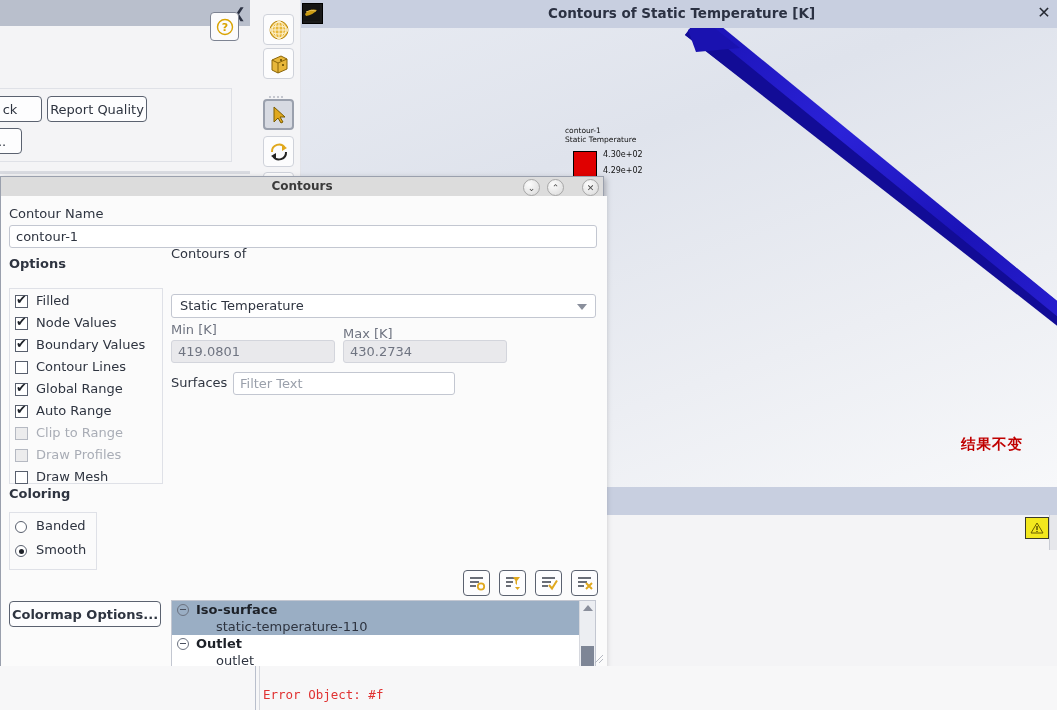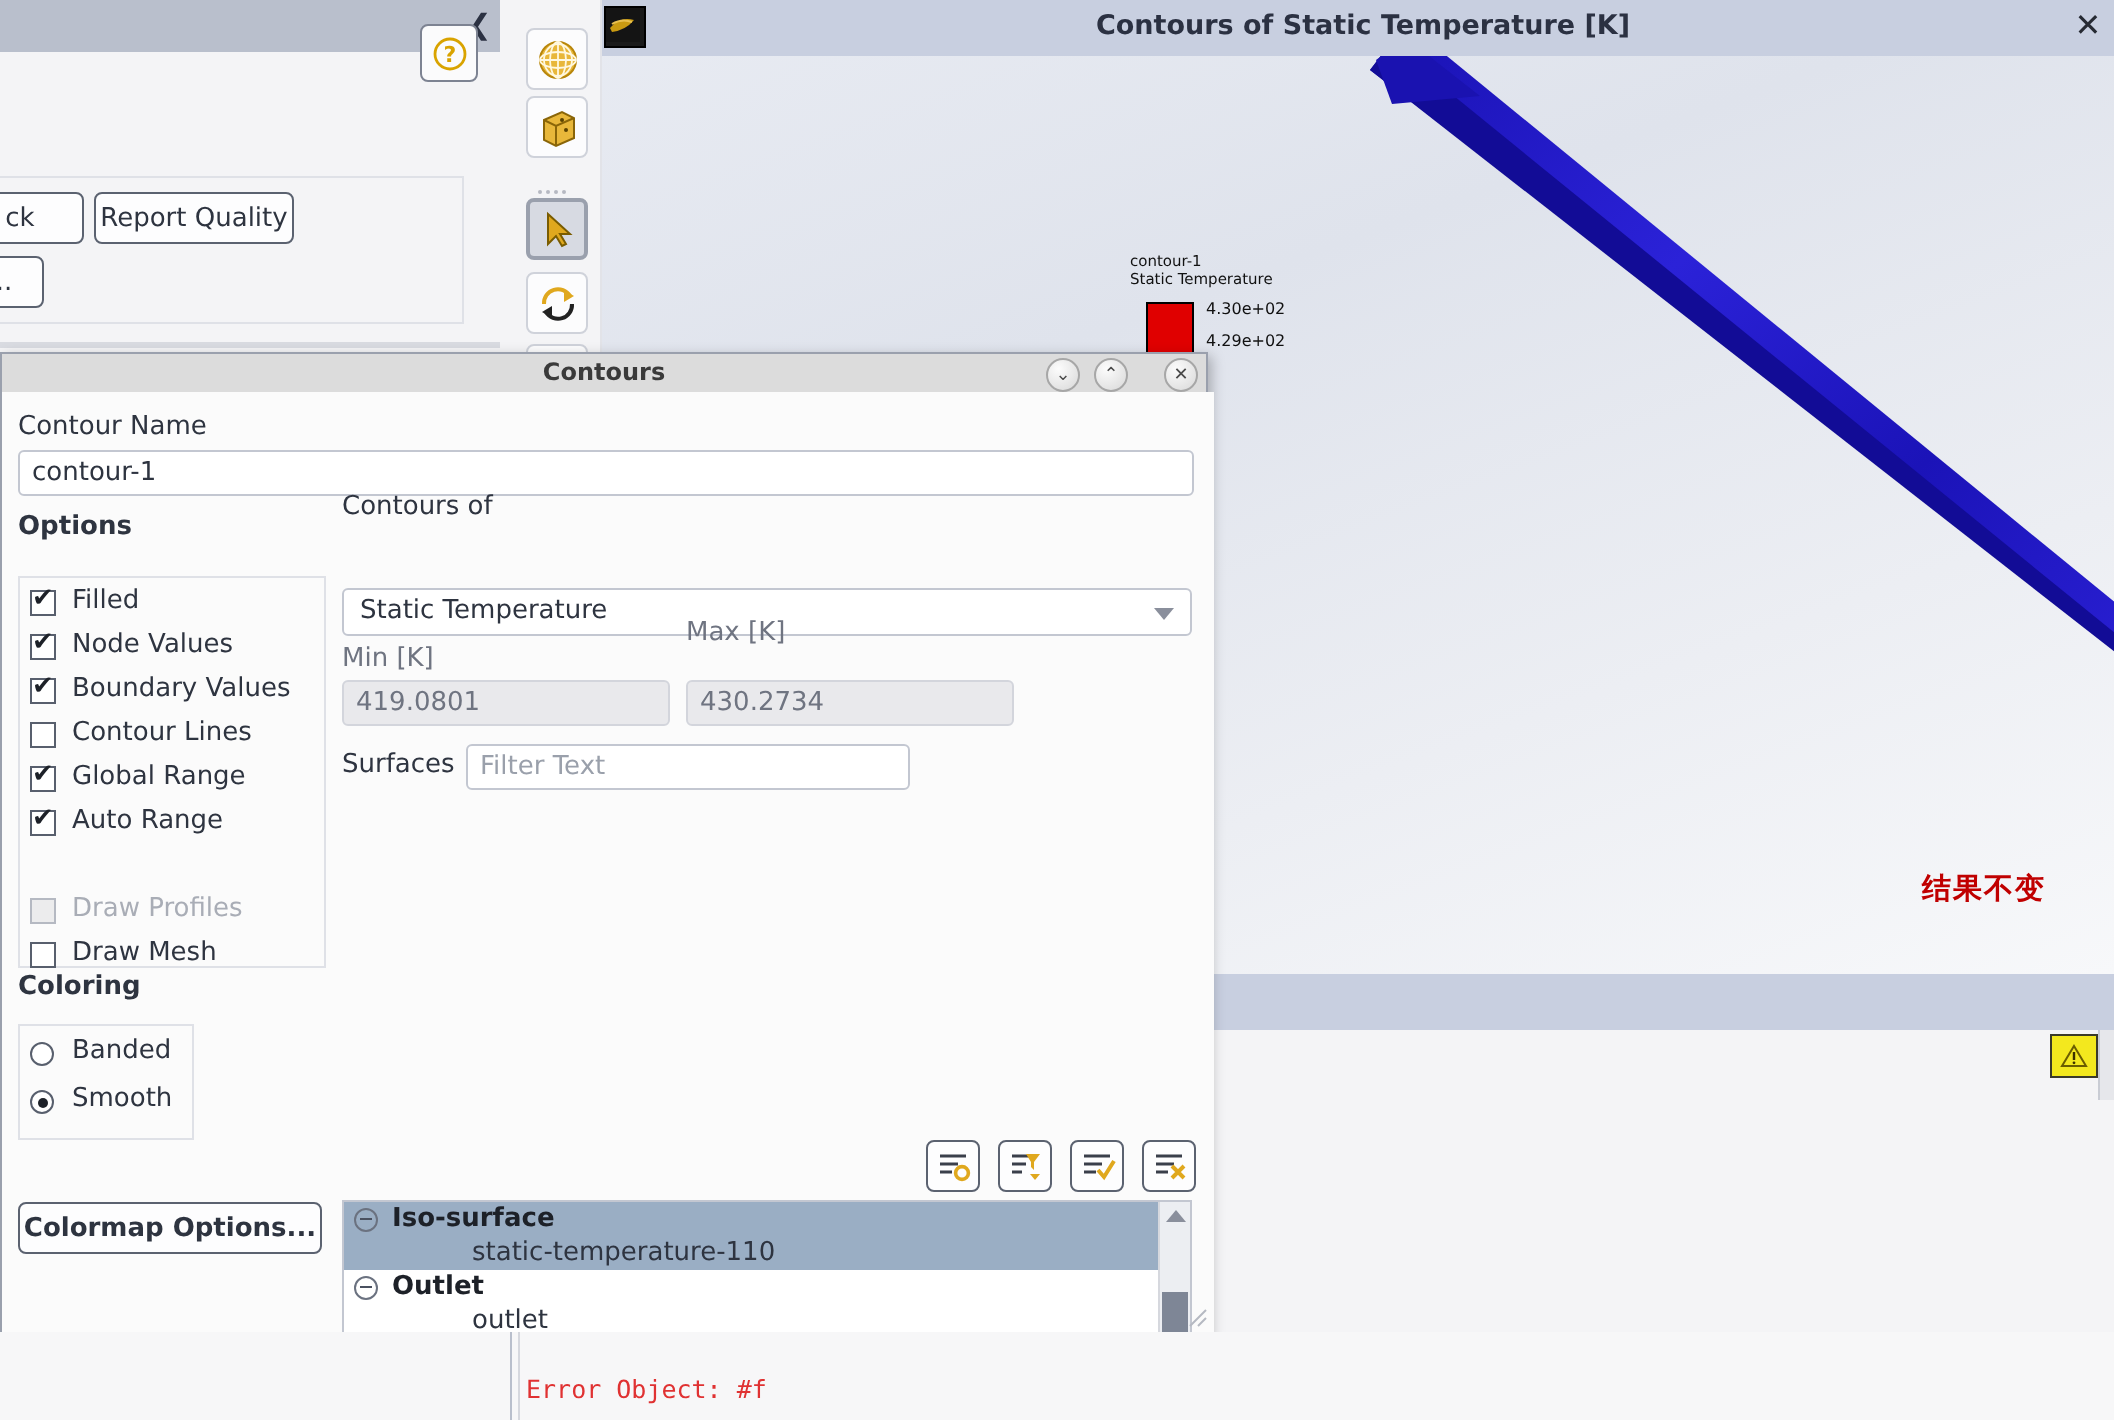--- a/index.html
+++ b/index.html
@@ -136,21 +136,21 @@
     font-size:13px;font-weight:bold;color:#2e3440;display:flex;align-items:center;justify-content:center;
     cursor:pointer;box-sizing:border-box;
   }
   #listbox{
     position:absolute;left:170px;top:404px;width:425px;height:140px;
     background:#fff;border:1px solid #c3c7d1;overflow:hidden;box-sizing:border-box;
   }
   #listinner{position:absolute;left:0;top:0;width:408px;}
   .lrow{position:relative;height:17px;line-height:17px;font-size:13px;white-space:nowrap;}
   .lrow.grp{font-weight:bold;padding-left:24px;color:#1d2128;}
-  .lrow.itm{padding-left:64px;color:#2e3440;}
+  .lrow.itm{padding-left:44px;color:#2e3440;}
   .lrow.sel{background:#9aaec4;}
   .minus{position:absolute;left:5px;top:2.5px;width:12px;height:12px;border:1px solid #6b7280;border-radius:50%;box-sizing:border-box;}
   .minus:after{content:"";position:absolute;left:2px;top:4.5px;width:6px;height:1px;background:#4a5160;}
   #lscroll{position:absolute;right:0;top:0;width:15px;height:138px;background:#eceef2;border-left:1px solid #d6d8de;}
   #lscroll .thm{position:absolute;left:1px;top:45px;width:13px;height:30px;background:#7e8696;}
   #lscroll .ar{position:absolute;left:3px;width:0;height:0;border-left:5px solid transparent;border-right:5px solid transparent;}
   #lscroll .up{top:4px;border-bottom:6px solid #8a8f9c;}
   .iconbtn{
     position:absolute;top:374px;width:27px;height:26px;border:1px solid #5b6270;border-radius:4px;
     background:#fdfdfe;cursor:pointer;box-sizing:border-box;
@@ -320,20 +320,24 @@
         <span class="tx">Contour Lines</span>
       </div>
     <div class="chk" style="top:184px;">
         <span class="bx on"></span>
         <span class="tx">Global Range</span>
       </div>
     <div class="chk" style="top:206px;">
         <span class="bx on"></span>
         <span class="tx">Auto Range</span>
       </div>
+    <div class="chk dis" style="top:228px;">
+        <span class="bx"></span>
+        <span class="tx">Clip to Range</span>
+      </div>
     <div class="chk dis" style="top:250px;">
         <span class="bx"></span>
         <span class="tx">Draw Profiles</span>
       </div>
     <div class="chk" style="top:272px;">
         <span class="bx"></span>
         <span class="tx">Draw Mesh</span>
       </div>
 
     <div class="lbl-b" style="left:8px;top:290px;">Coloring</div>
@@ -348,21 +352,21 @@
       </div>
     <div class="btn" style="left:8px;top:405px;width:152px;height:26px;">Colormap Options...</div>
 
     <div class="lbl" style="left:170px;top:50px;">Contours of</div>
     <div class="combo" style="left:170px;top:98px;width:425px;">
       <span class="v">Static Temperature</span>
       <span class="arw"></span>
     </div>
 
     <div class="lbl" style="left:170px;top:126px;color:#6f7481;">Min [K]</div>
-    <div class="lbl" style="left:342px;top:113px;color:#6f7481;">Max [K]</div>
+    <div class="lbl" style="left:342px;top:130px;color:#6f7481;">Max [K]</div>
     <div class="txtin ro" style="left:170px;top:144px;width:164px;">419.0801</div>
     <div class="txtin ro" style="left:342px;top:144px;width:164px;">430.2734</div>
 
     <div class="lbl" style="left:170px;top:179px;">Surfaces</div>
     <div class="txtin" style="left:232px;top:176px;width:222px;color:#9aa0ab;">Filter Text</div>
 
     <div class="iconbtn" style="left:462px;">
       <svg width="18" height="16" viewBox="0 0 18 16">
           <g stroke="#3a3f4b" stroke-width="1.6">
             <path d="M2,3 H15 M2,7 H11 M2,11 H8"></path>

